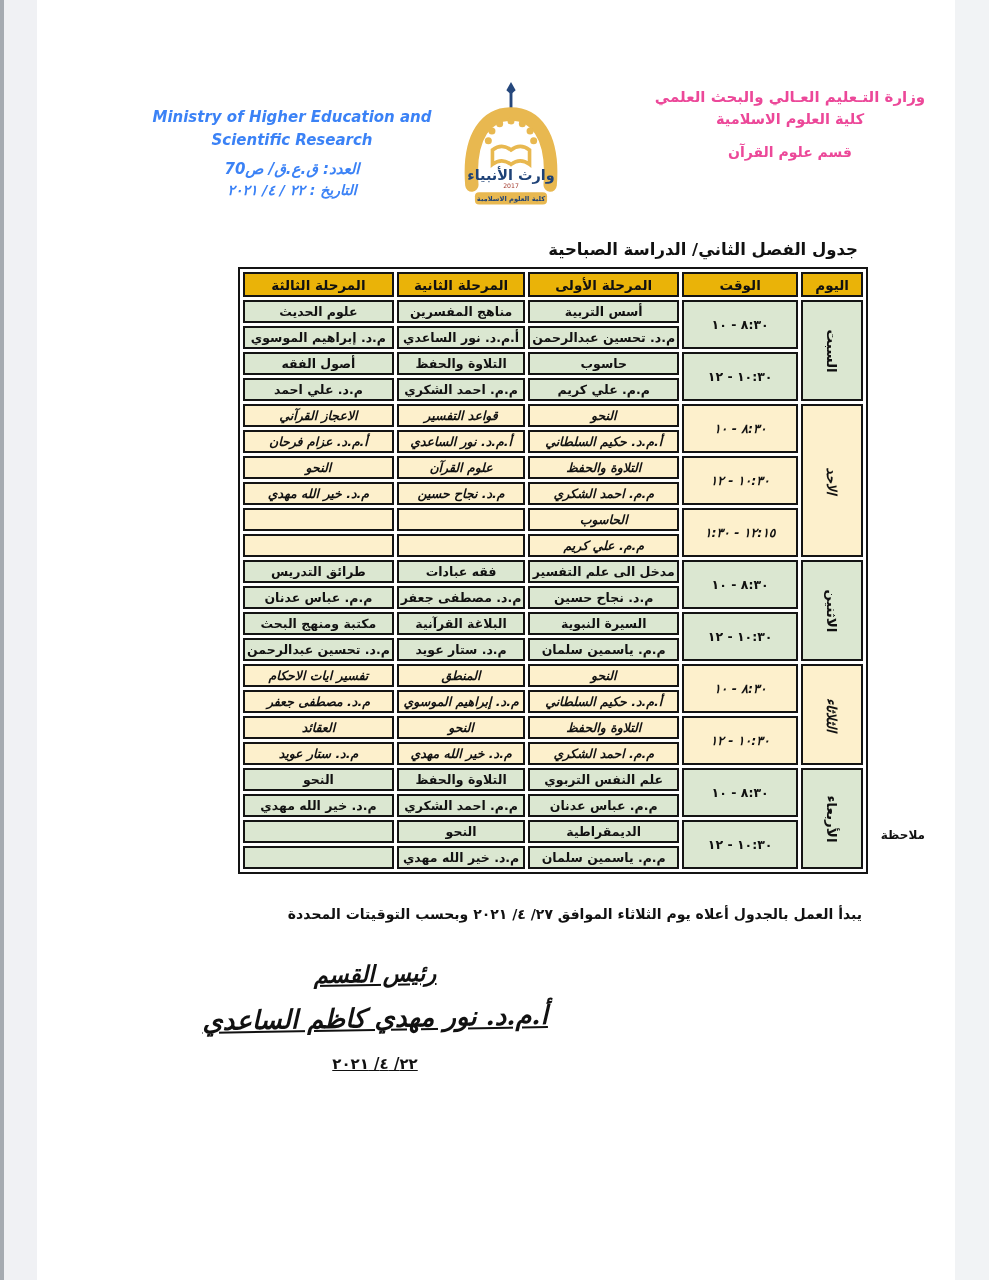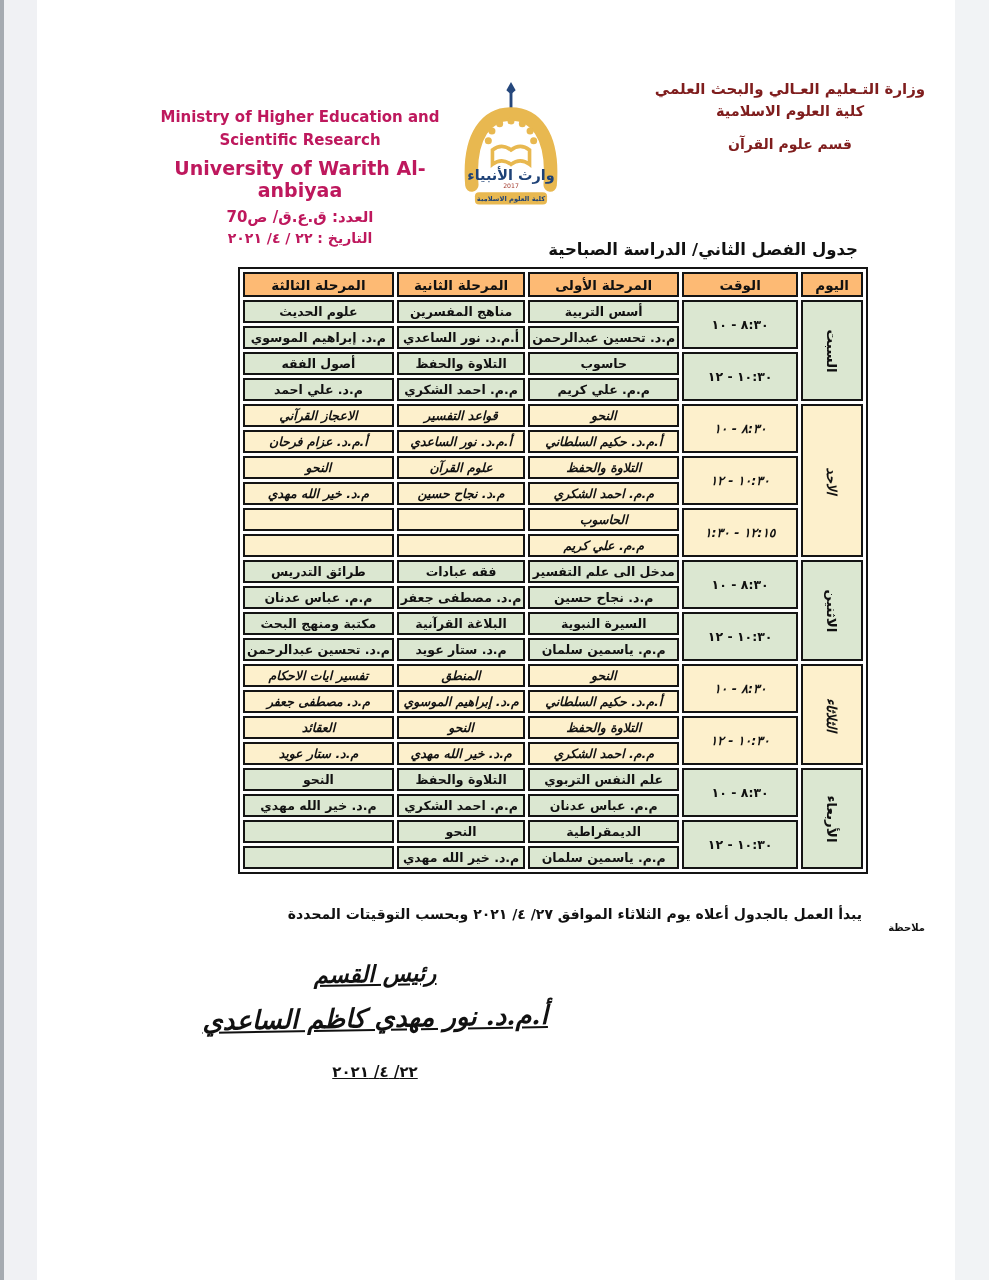--- a/index.html
+++ b/index.html
@@ -3,50 +3,50 @@
 <meta charset="utf-8">
 <style>
   html,body{margin:0;padding:0;background:#ffffff;}
   .page{position:relative;width:989px;height:1280px;background:#ffffff;overflow:hidden;
         font-family:"DejaVu Sans",sans-serif;color:#111;}
   .edge-left{position:absolute;left:0;top:0;width:37px;height:1280px;background:#f0f1f4;border-left:4px solid #a6abb1;box-sizing:border-box;}
   .edge-right{position:absolute;right:0;top:0;width:34px;height:1280px;background:#f1f3f5;}
 
   
   .logo{position:absolute;left:449px;top:82px;width:124px;height:136px;}
-  .hdr-ar{position:absolute;left:615px;top:80px;width:350px;text-align:center;color:#7f1d1d;direction:rtl;font-weight:bold;}
+  .hdr-ar{position:absolute;left:615px;top:88px;width:350px;text-align:center;color:#ec4899;direction:rtl;font-weight:bold;}
   .hdr-ar .l1{font-size:15px;}
   .hdr-ar .l2{font-size:20px;margin-top:6px;}
   .hdr-ar .l3{font-size:14.5px;margin-top:5px;}
   .hdr-ar .l4{font-size:14px;margin-top:17px;}
-  .hdr-en{position:absolute;left:135px;top:106px;width:330px;text-align:center;color:#be185d;font-weight:bold;}
+  .hdr-en{position:absolute;left:127px;top:106px;width:330px;text-align:center;color:#3b82f6;font-weight:bold;font-style:italic;}
   .hdr-en .l1,.hdr-en .l2{font-size:15px;line-height:1.55;}
   .hdr-en .l3{font-size:19px;margin-top:4px;}
   .hdr-en .l4{font-size:15px;margin-top:7px;direction:rtl;}
   .hdr-en .l5{font-size:14px;margin-top:4px;direction:rtl;}
 
   
   .tbl-title{position:absolute;left:238px;top:240px;width:620px;text-align:right;font-size:16.5px;font-weight:bold;direction:rtl;}
   table.sched{position:absolute;left:238px;top:267px;border:2px solid #141414;border-spacing:3px;background:#fff;table-layout:fixed;}
   table.sched th,table.sched td{border:2px solid #141414;text-align:center;vertical-align:middle;
       font-weight:bold;padding:0 2px;overflow:hidden;white-space:nowrap;}
-  table.sched th{height:21px;font-size:13.5px;background:#fdba74;}
+  table.sched th{height:21px;font-size:13.5px;background:#eab308;}
   table.sched td{height:19px;font-size:12.5px;}
   td.bg-g{background:#dbe7d1;} td.bg-c{background:#fdf0cc;font-style:italic;}
   td.day-cell{position:relative;}
   td.day-cell span{position:absolute;top:50%;left:50%;transform:translate(-50%,-50%) rotate(90deg);white-space:nowrap;font-size:13.5px;font-weight:bold;}
   td.time-cell{font-size:13px;letter-spacing:1px;}
 
   
-  .note-label{position:absolute;right:64px;top:922px;font-size:10px;font-weight:bold;direction:rtl;}
+  .note-label{position:absolute;right:64px;top:828px;font-size:12px;font-weight:bold;direction:rtl;}
   .note-text{position:absolute;right:127px;top:906px;font-size:14px;font-weight:bold;direction:rtl;}
   .sig{position:absolute;left:185px;top:960px;width:380px;text-align:center;direction:rtl;text-decoration:underline;}
   .sig-title{font-family:"DejaVu Serif",serif;font-style:italic;font-weight:bold;font-size:23px;transform:rotate(-1deg);}
   .sig-name{font-family:"DejaVu Serif",serif;font-style:italic;font-weight:bold;font-size:26px;margin-top:16px;transform:rotate(-1deg);}
-  .sig-date{font-size:15px;font-weight:bold;letter-spacing:3px;margin-top:30px;direction:rtl;}
+  .sig-date{font-size:15px;font-weight:bold;letter-spacing:3px;margin-top:22px;direction:rtl;}
 </style>
 </head>
 <body>
 
 <div class="page">
   <div class="edge-left"></div>
   <div class="edge-right"></div>
 
   <div class="logo">
     <svg viewBox="0 0 120 132" width="124" height="136">
@@ -72,21 +72,20 @@
 
   <div class="hdr-ar">
     <div class="l1">وزارة التـعليم العـالي والبحث العلمي</div>
     <div class="l3">كلية العلوم الاسلامية</div>
     <div class="l4">قسم علوم القرآن</div>
   </div>
 
   <div class="hdr-en">
     <div class="l1">Ministry of Higher Education and</div>
     <div class="l2">Scientific Research</div>
-    <div class="l3">University of Warith Al- anbiyaa</div>
     <div class="l4">العدد: ق.ع.ق/ ص70</div>
     <div class="l5">التاريخ : ٢٢ / ٤/ ٢٠٢١</div>
   </div>
 
   <div class="tbl-title">جدول الفصل الثاني/ الدراسة الصباحية</div>
   <table class="sched" dir="rtl">
       <colgroup>
         <col style="width: 62px;">
         <col style="width: 116px;">
         <col style="width: 141px;">

